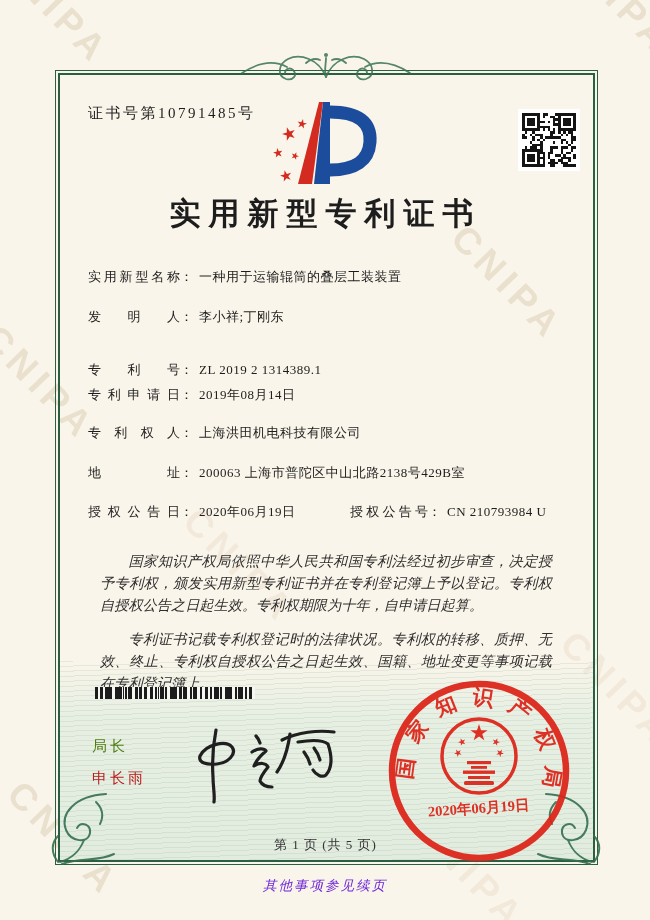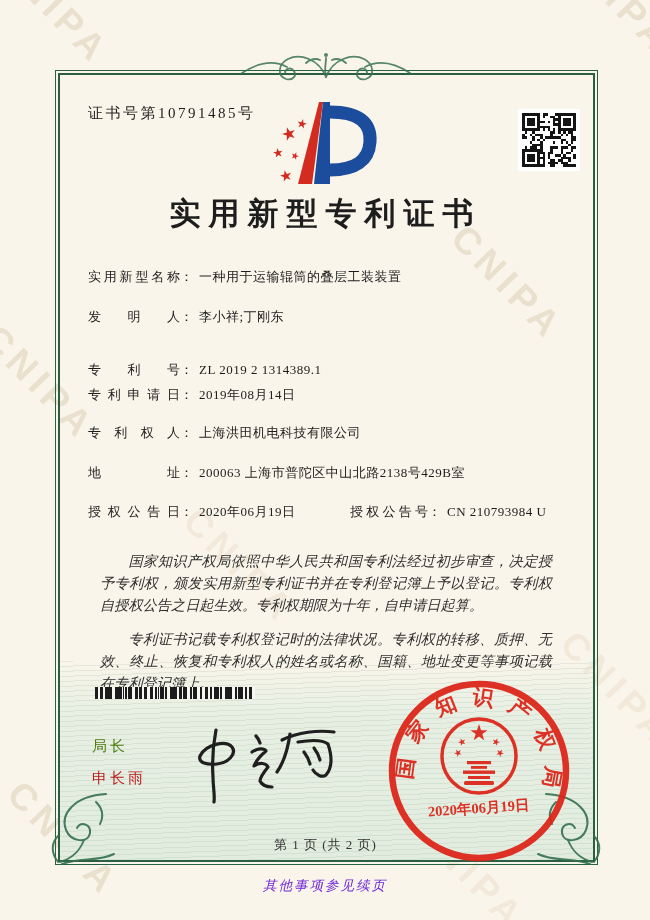--- a/index.html
+++ b/index.html
@@ -382,21 +382,21 @@
   </div>
   <div class="row" style="top:503px;">
     <span class="flabel">授权公告日</span><span class="colon">：</span><span class="fvalue">2020年06月19日</span>
     <span class="pair2">
       <span class="flabel">授权公告号</span><span class="colon">：</span><span class="fvalue">CN 210793984 U</span>
     </span>
   </div>
 
   <div class="bodytext">
     <p>国家知识产权局依照中华人民共和国专利法经过初步审查，决定授予专利权，颁发实用新型专利证书并在专利登记簿上予以登记。专利权自授权公告之日起生效。专利权期限为十年，自申请日起算。</p>
-    <p>专利证书记载专利权登记时的法律状况。专利权的转移、质押、无效、终止、恢复和专利权人的姓名或名称、国籍、地址变更等事项记载在专利登记簿上。</p>
+    <p>专利证书记载专利权登记时的法律状况。专利权的转移、质押、无效、终止、专利权自授权公告之日起生效、国籍、地址变更等事项记载在专利登记簿上。</p>
   </div>
 
   <div class="barcode"></div>
 
   <div class="issuer-title">局长</div>
   <div class="issuer-name">申长雨</div>
 
   <svg class="sig" width="160" height="110" viewBox="0 0 160 110">
     <g stroke="#1f1f1f" stroke-width="3.2" fill="none" stroke-linecap="round" stroke-linejoin="round">
       <path d="M30,30 C27,45 26,62 27,77 C27,87 29,95 28,102"></path>
@@ -429,16 +429,16 @@
       <use href="#sstar" transform="translate(116,77) scale(4) rotate(30)"></use>
       <rect x="83" y="85" width="24" height="3.2"></rect>
       <rect x="87" y="90" width="16" height="2.8"></rect>
       <rect x="79" y="94.5" width="32" height="3.4"></rect>
       <rect x="84" y="100" width="22" height="3"></rect>
       <rect x="80" y="105" width="30" height="4" rx="1.5"></rect>
     </g>
     <text x="95" y="137" text-anchor="middle" font-size="14.5" font-weight="bold" fill="#dd2318" font-family="Liberation Serif, DejaVu Serif, serif" transform="rotate(-4 95 137)">2020年06月19日</text>
   </svg>
 
-  <div class="pageinfo">第 1 页 (共 2 页)</div>
+  <div class="pageinfo">第 1 页 (共 5 页)</div>
   <div class="contnote">其他事项参见续页</div>
 
 </div>
 
 </body></html>

